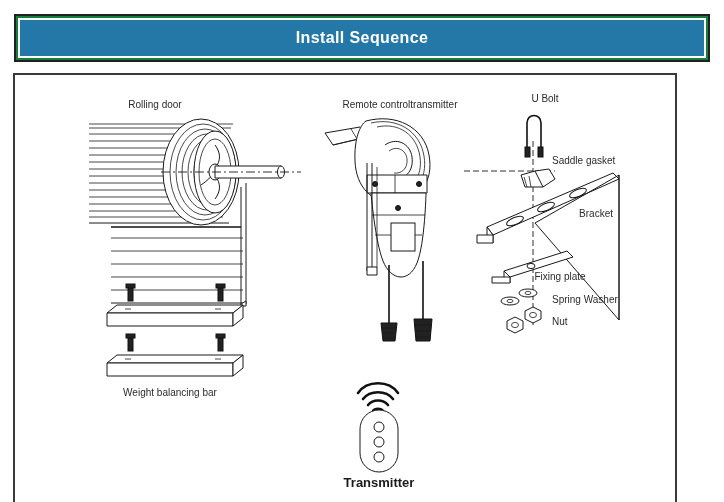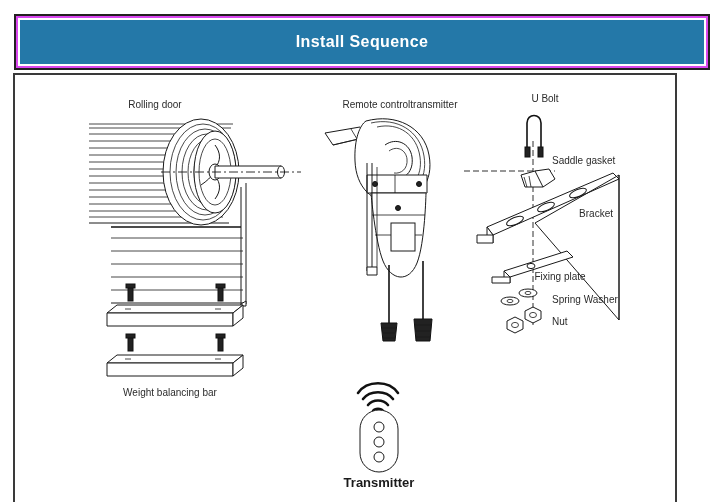--- a/index.html
+++ b/index.html
@@ -8,23 +8,23 @@
     background:#ffffff;
     font-family:"Liberation Sans", sans-serif;
     overflow:hidden;
     position:relative;
   }
 
   
   #header-banner{
     position:absolute;
     left:14px; top:14px;
-    width:696px; height:56px;
+    width:696px; height:48px;
     box-sizing:border-box;
-    background:#d946ef;
+    background:#15803d;
     border:2px solid #231f20;
     padding:2px;
   }
   #header-inner{
     width:100%;height:100%;
     box-sizing:border-box;
     border:2px solid #ffffff;
     background:#2478a8;
     display:flex;align-items:center;justify-content:center;
   }

